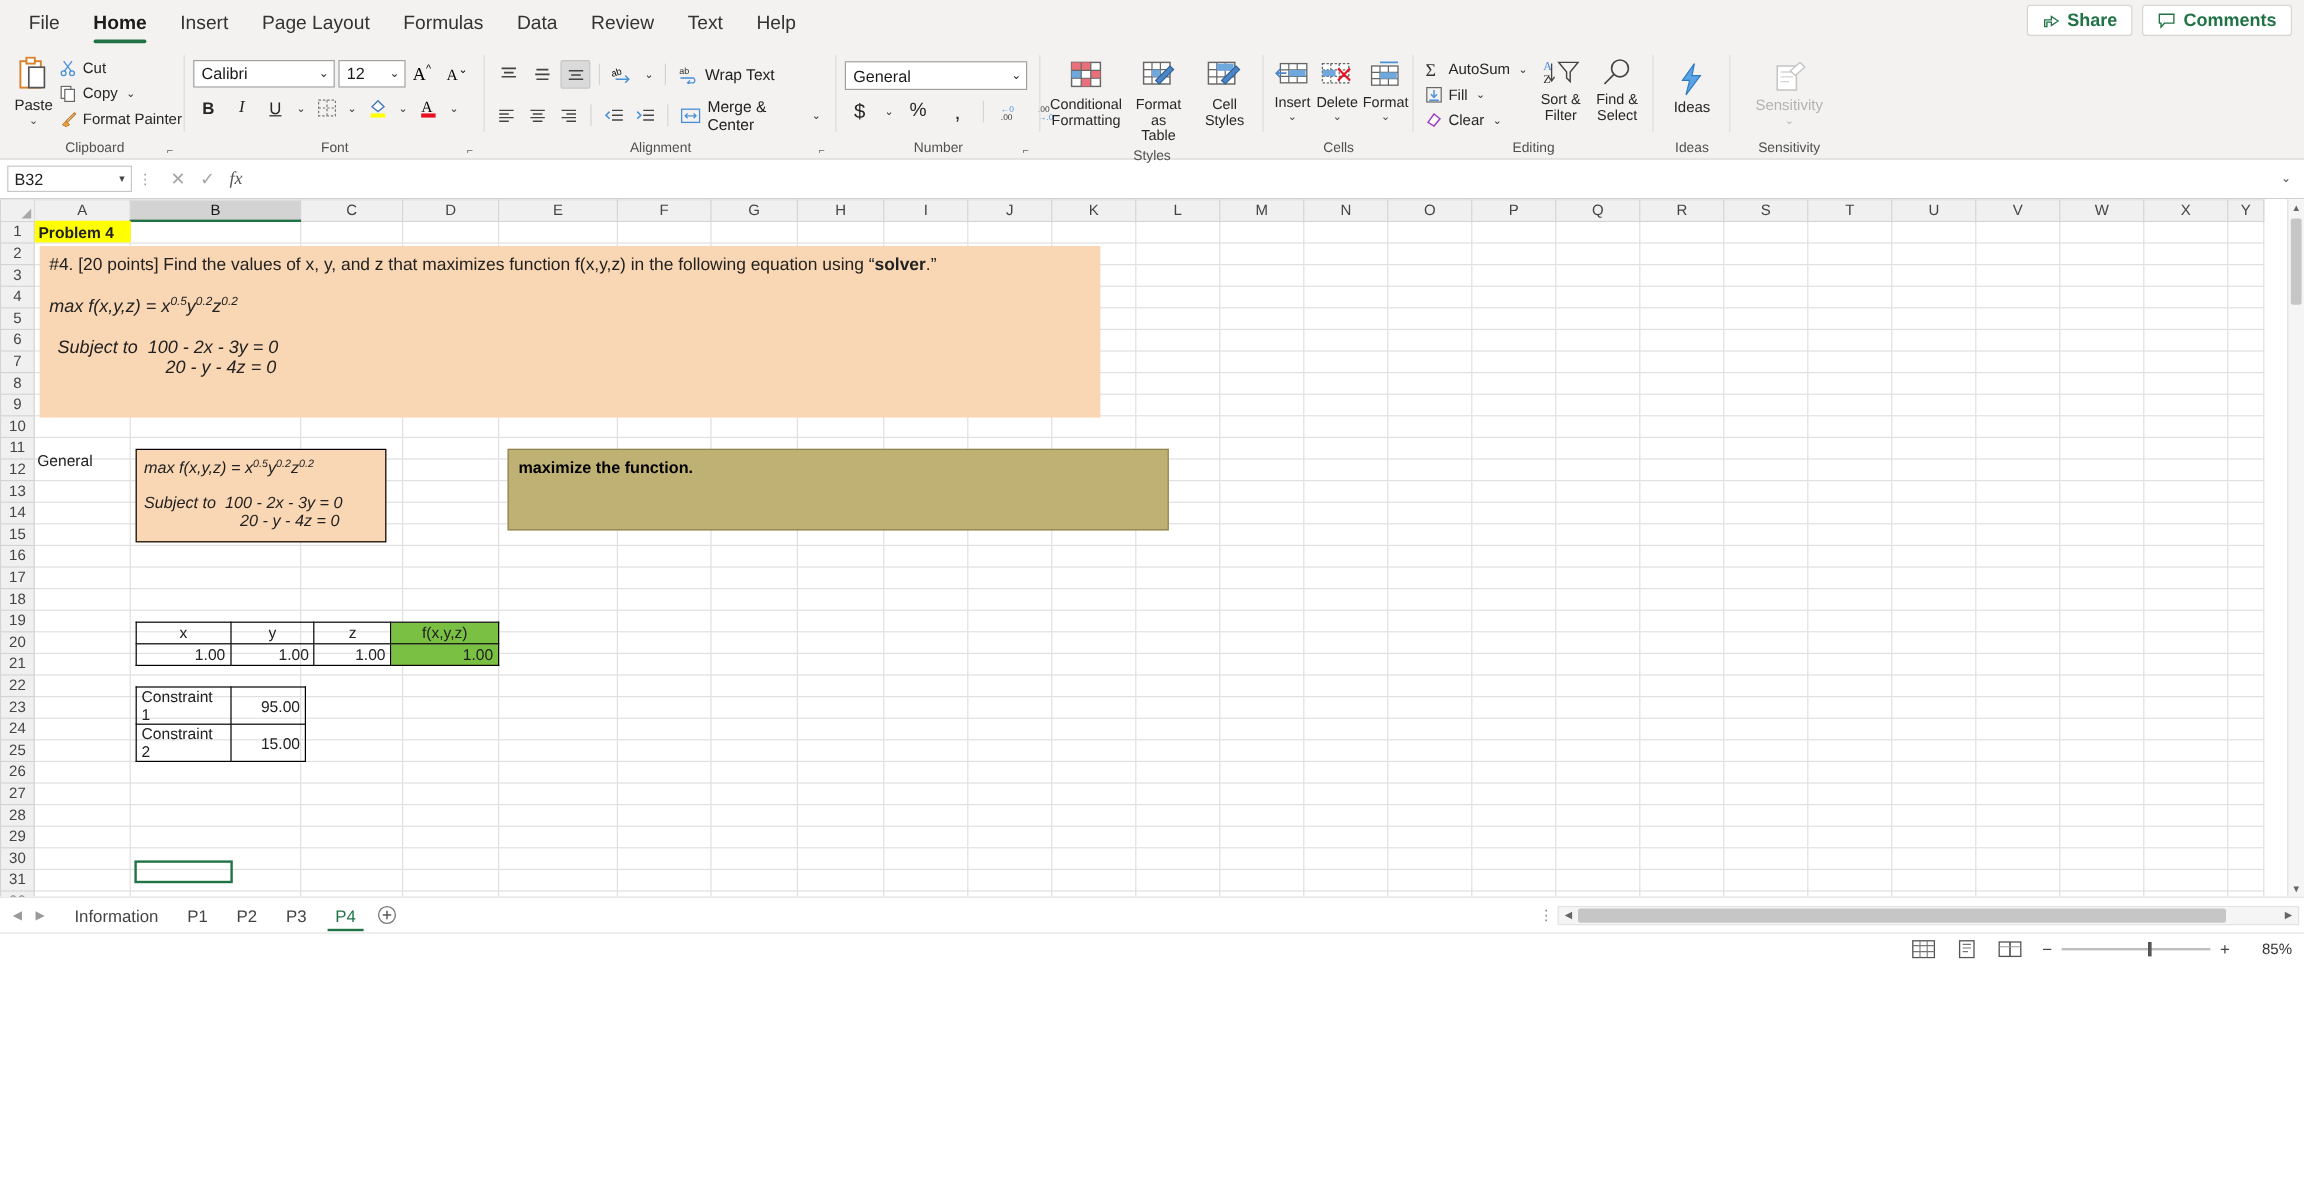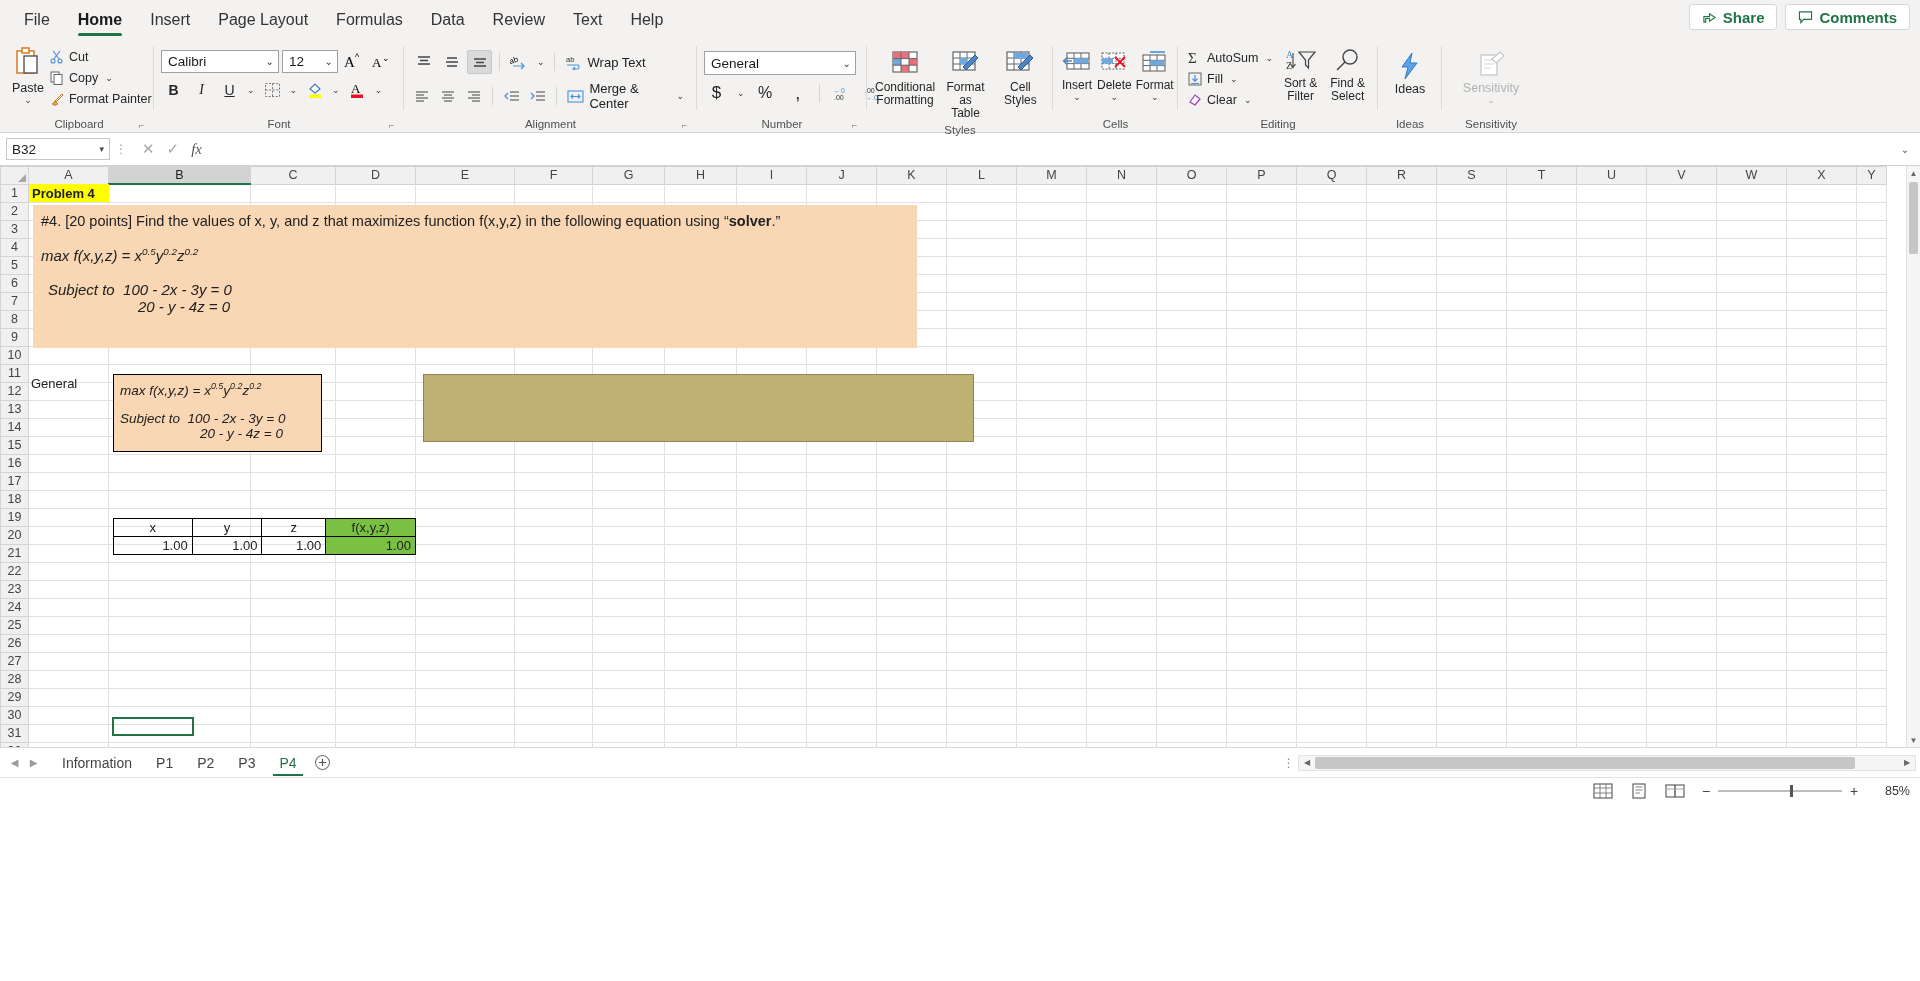--- a/index.html
+++ b/index.html
@@ -1612,39 +1612,52 @@
       <div>
         <span>Subject to</span>&nbsp;&nbsp;<span>100 - 2x - 3y = 0</span>
       </div>
       <div style="padding-left:80px;">
         <span>20 - y - 4z = 0</span>
       </div>
     </div>
   </div>
 
   <div class="ov olivebox" style="left:423px; top:208px; width:551px; height:68px;">
+    <div>maximize the function.</div>
   </div>
 
   <table class="ov tbl" style="left:113px; top:352px; width:303px;">
     <tbody>
         <tr>
       <td class="c" style="width:79px">x</td>
       <td class="c" style="width:70px">y</td>
       <td class="c" style="width:64px">z</td>
       <td class="green" style="width:90px">f(x,y,z)</td>
     </tr>
     <tr>
       <td class="r">1.00</td>
       <td class="r">1.00</td>
       <td class="r">1.00</td>
       <td class="greenr">1.00</td>
     </tr>
   </tbody>
     </table>
 
+  <table class="ov tbl" style="left:113px; top:406px; width:142px;">
+    <tbody>
+        <tr>
+      <td style="width:79px">Constraint 1</td>
+      <td class="r" style="width:63px">95.00</td>
+    </tr>
+    <tr>
+      <td>Constraint 2</td>
+      <td class="r">15.00</td>
+    </tr>
+  </tbody>
+    </table>
 
   <div class="ov selbox" style="left:112px; top:551px; width:82px; height:19px;"></div>
 
   <div class="vscroll">
     <div class="vs-arrow">▲</div>
     <div class="vs-thumb"></div>
     <div class="vs-arrow" style="position:absolute;bottom:0;left:0;right:0">▼</div>
   </div>
 </div>
 

